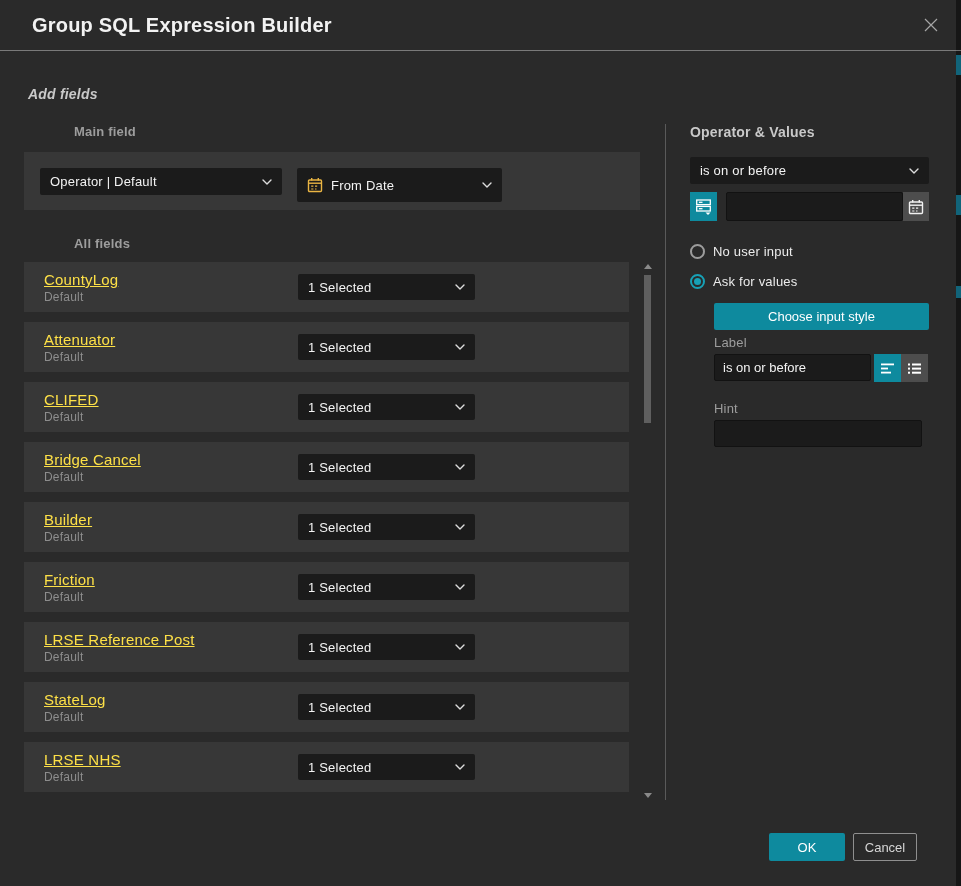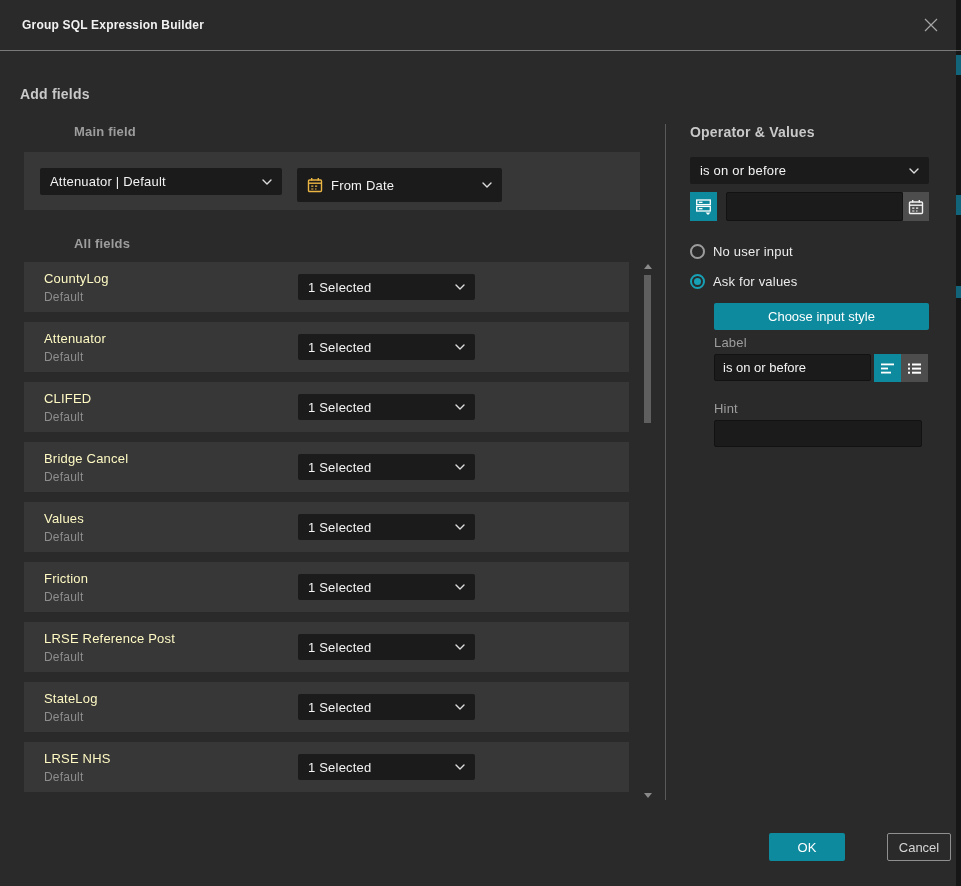--- a/index.html
+++ b/index.html
@@ -6,21 +6,21 @@
   html,body { width:961px; height:886px; background:#161616; overflow:hidden; }
   body { font-family:"Liberation Sans", sans-serif; letter-spacing:.2px; }
 
   .stage { position:relative; width:961px; height:886px; background:#161616; }
 
   .dialog { position:absolute; left:0; top:0; width:956px; height:886px; background:#2a2a2a; }
 
   
   .dlg-header { position:absolute; left:0; top:0; width:100%; height:51px;
                 border-bottom:1px solid #7a7a7a; display:flex; align-items:center; }
-  .dlg-title { color:#f2f2f2; font-size:12px; font-weight:700; padding-left:22px; }
+  .dlg-title { color:#f2f2f2; font-size:20px; font-weight:700; padding-left:32px; }
   .dlg-close { position:absolute; right:13px; top:13px; width:24px; height:24px;
                display:flex; align-items:center; justify-content:center;
                color:#a5a5a5; cursor:pointer; background:none; border:none; }
 
   
   .section-heading { position:absolute; color:#c9c9c9; font-size:14px; font-weight:700; }
   .sub-label { position:absolute; color:#9d9d9d; font-size:13px; font-weight:700;padding-left:46px; }
 
   
   .dropdown { background:#1b1b1b; color:#f3f3f3; font-size:13px;
@@ -35,21 +35,21 @@
 
   
   .main-panel { position:absolute; left:24px; top:152px; width:616px; height:58px; background:#373737; }
   .main-panel .dd-layer { position:absolute; left:16px; top:16px; width:242px; height:27px; }
   .main-panel .dd-field { position:absolute; left:273px; top:16px; width:205px; height:34px; }
   .cal-amber { color:#eab543; margin-right:8px; display:flex; }
 
   
   .fields-list { position:absolute; left:24px; top:262px; width:605px; }
   .field-row { position:relative; height:50px; background:#373737; margin-bottom:10px; }
-  .field-name { position:absolute; left:20px; top:9px; color:#fef9c3; font-size:13px; }
+  .field-name { position:absolute; left:20px; top:9px; color:#fde047; font-size:15px;text-decoration:underline; }
   .field-sub  { position:absolute; left:20px; top:28px; color:#8d8d8d; font-size:12px; }
   .field-row .dropdown { position:absolute; left:274px; top:12px; width:177px; height:26px; }
 
   
   .scrollbar { position:absolute; left:643px; top:262px; width:8px; height:538px; }
   .sb-arrow-up, .sb-arrow-down { position:absolute; left:1px; width:0; height:0; cursor:pointer; }
   .sb-arrow-up { top:2px; border-left:4px solid transparent; border-right:4px solid transparent;
                  border-bottom:5px solid #8a8a8a; }
   .sb-arrow-down { bottom:2px; border-left:4px solid transparent; border-right:4px solid transparent;
                    border-top:5px solid #8a8a8a; }
@@ -85,21 +85,21 @@
                          justify-content:center; cursor:pointer; }
   .style-toggle .t-on  { background:#0e8a9e; }
   .style-toggle .t-off { background:#4d4d4d; }
   .hint-caption { position:absolute; left:24px; top:277px; color:#9d9d9d; font-size:13px; }
   .hint-input { position:absolute; left:24px; top:296px; width:208px; height:27px; }
 
   
   .ok-btn { position:absolute; left:769px; top:833px; width:76px; height:28px; background:#0e8a9e;
             border:none; color:#fff; font-size:13px; font-family:"Liberation Sans", sans-serif;
             cursor:pointer; border-radius:2px; }
-  .cancel-btn { position:absolute; left:887px; top:833px; width:64px; height:28px; background:transparent;
+  .cancel-btn { position:absolute; left:853px; top:833px; width:64px; height:28px; background:transparent;
             border:1px solid #8f8f8f; color:#d6d6d6; font-size:13px;
             font-family:"Liberation Sans", sans-serif; cursor:pointer; border-radius:2px; }
 
   
   .underlay-strip { position:absolute; left:956px; top:0; width:5px; height:886px; background:#161616; }
   .frag { position:absolute; left:0; width:5px; background:#11647a; }
   .frag-1 { top:55px; height:20px; }
   .frag-2 { top:195px; height:20px; }
   .frag-3 { top:286px; height:12px; }
   .frag-line { position:absolute; left:0; top:50px; width:5px; height:1px; background:#6f6f6f; }
@@ -148,26 +148,26 @@
 
     <div class="dlg-header">
       <div class="dlg-title">Group SQL Expression Builder</div>
       <button class="dlg-close">
         <svg width="16" height="16" viewBox="0 0 16 16">
           <path d="M2 2 L14 14 M14 2 L2 14" stroke="currentColor" stroke-width="1.2"></path>
         </svg>
       </button>
     </div>
 
-    <div class="section-heading" style="left:20px; top:86px;">Add fields</div>
+    <div class="section-heading" style="left:28px; top:86px;font-style:italic;">Add fields</div>
     <div class="sub-label" style="left:28px; top:124px;">Main field</div>
 
     <div class="main-panel">
       <div class="dropdown dd-layer">
-        <span class="dd-text">Attenuator | Default</span>
+        <span class="dd-text">Operator | Default</span>
         <svg class="chev" width="10" height="6" viewBox="0 0 10 6" style="color:#dcdcdc">
             <use href="#ico-chevron"></use>
           </svg>
       </div>
       <div class="dropdown dd-field">
         <span class="cal-amber">
           <svg width="16" height="16" viewBox="0 0 16 16">
               <use href="#ico-calendar"></use>
             </svg>
         </span>
@@ -214,21 +214,21 @@
         <div class="field-name">Bridge Cancel</div>
         <div class="field-sub">Default</div>
         <div class="dropdown">
           <span class="dd-text">1 Selected</span>
           <svg class="chev" width="10" height="6" viewBox="0 0 10 6" style="color:#dcdcdc">
               <use href="#ico-chevron"></use>
             </svg>
         </div>
       </div>
         <div class="field-row">
-        <div class="field-name">Values</div>
+        <div class="field-name">Builder</div>
         <div class="field-sub">Default</div>
         <div class="dropdown">
           <span class="dd-text">1 Selected</span>
           <svg class="chev" width="10" height="6" viewBox="0 0 10 6" style="color:#dcdcdc">
               <use href="#ico-chevron"></use>
             </svg>
         </div>
       </div>
         <div class="field-row">
         <div class="field-name">Friction</div>

